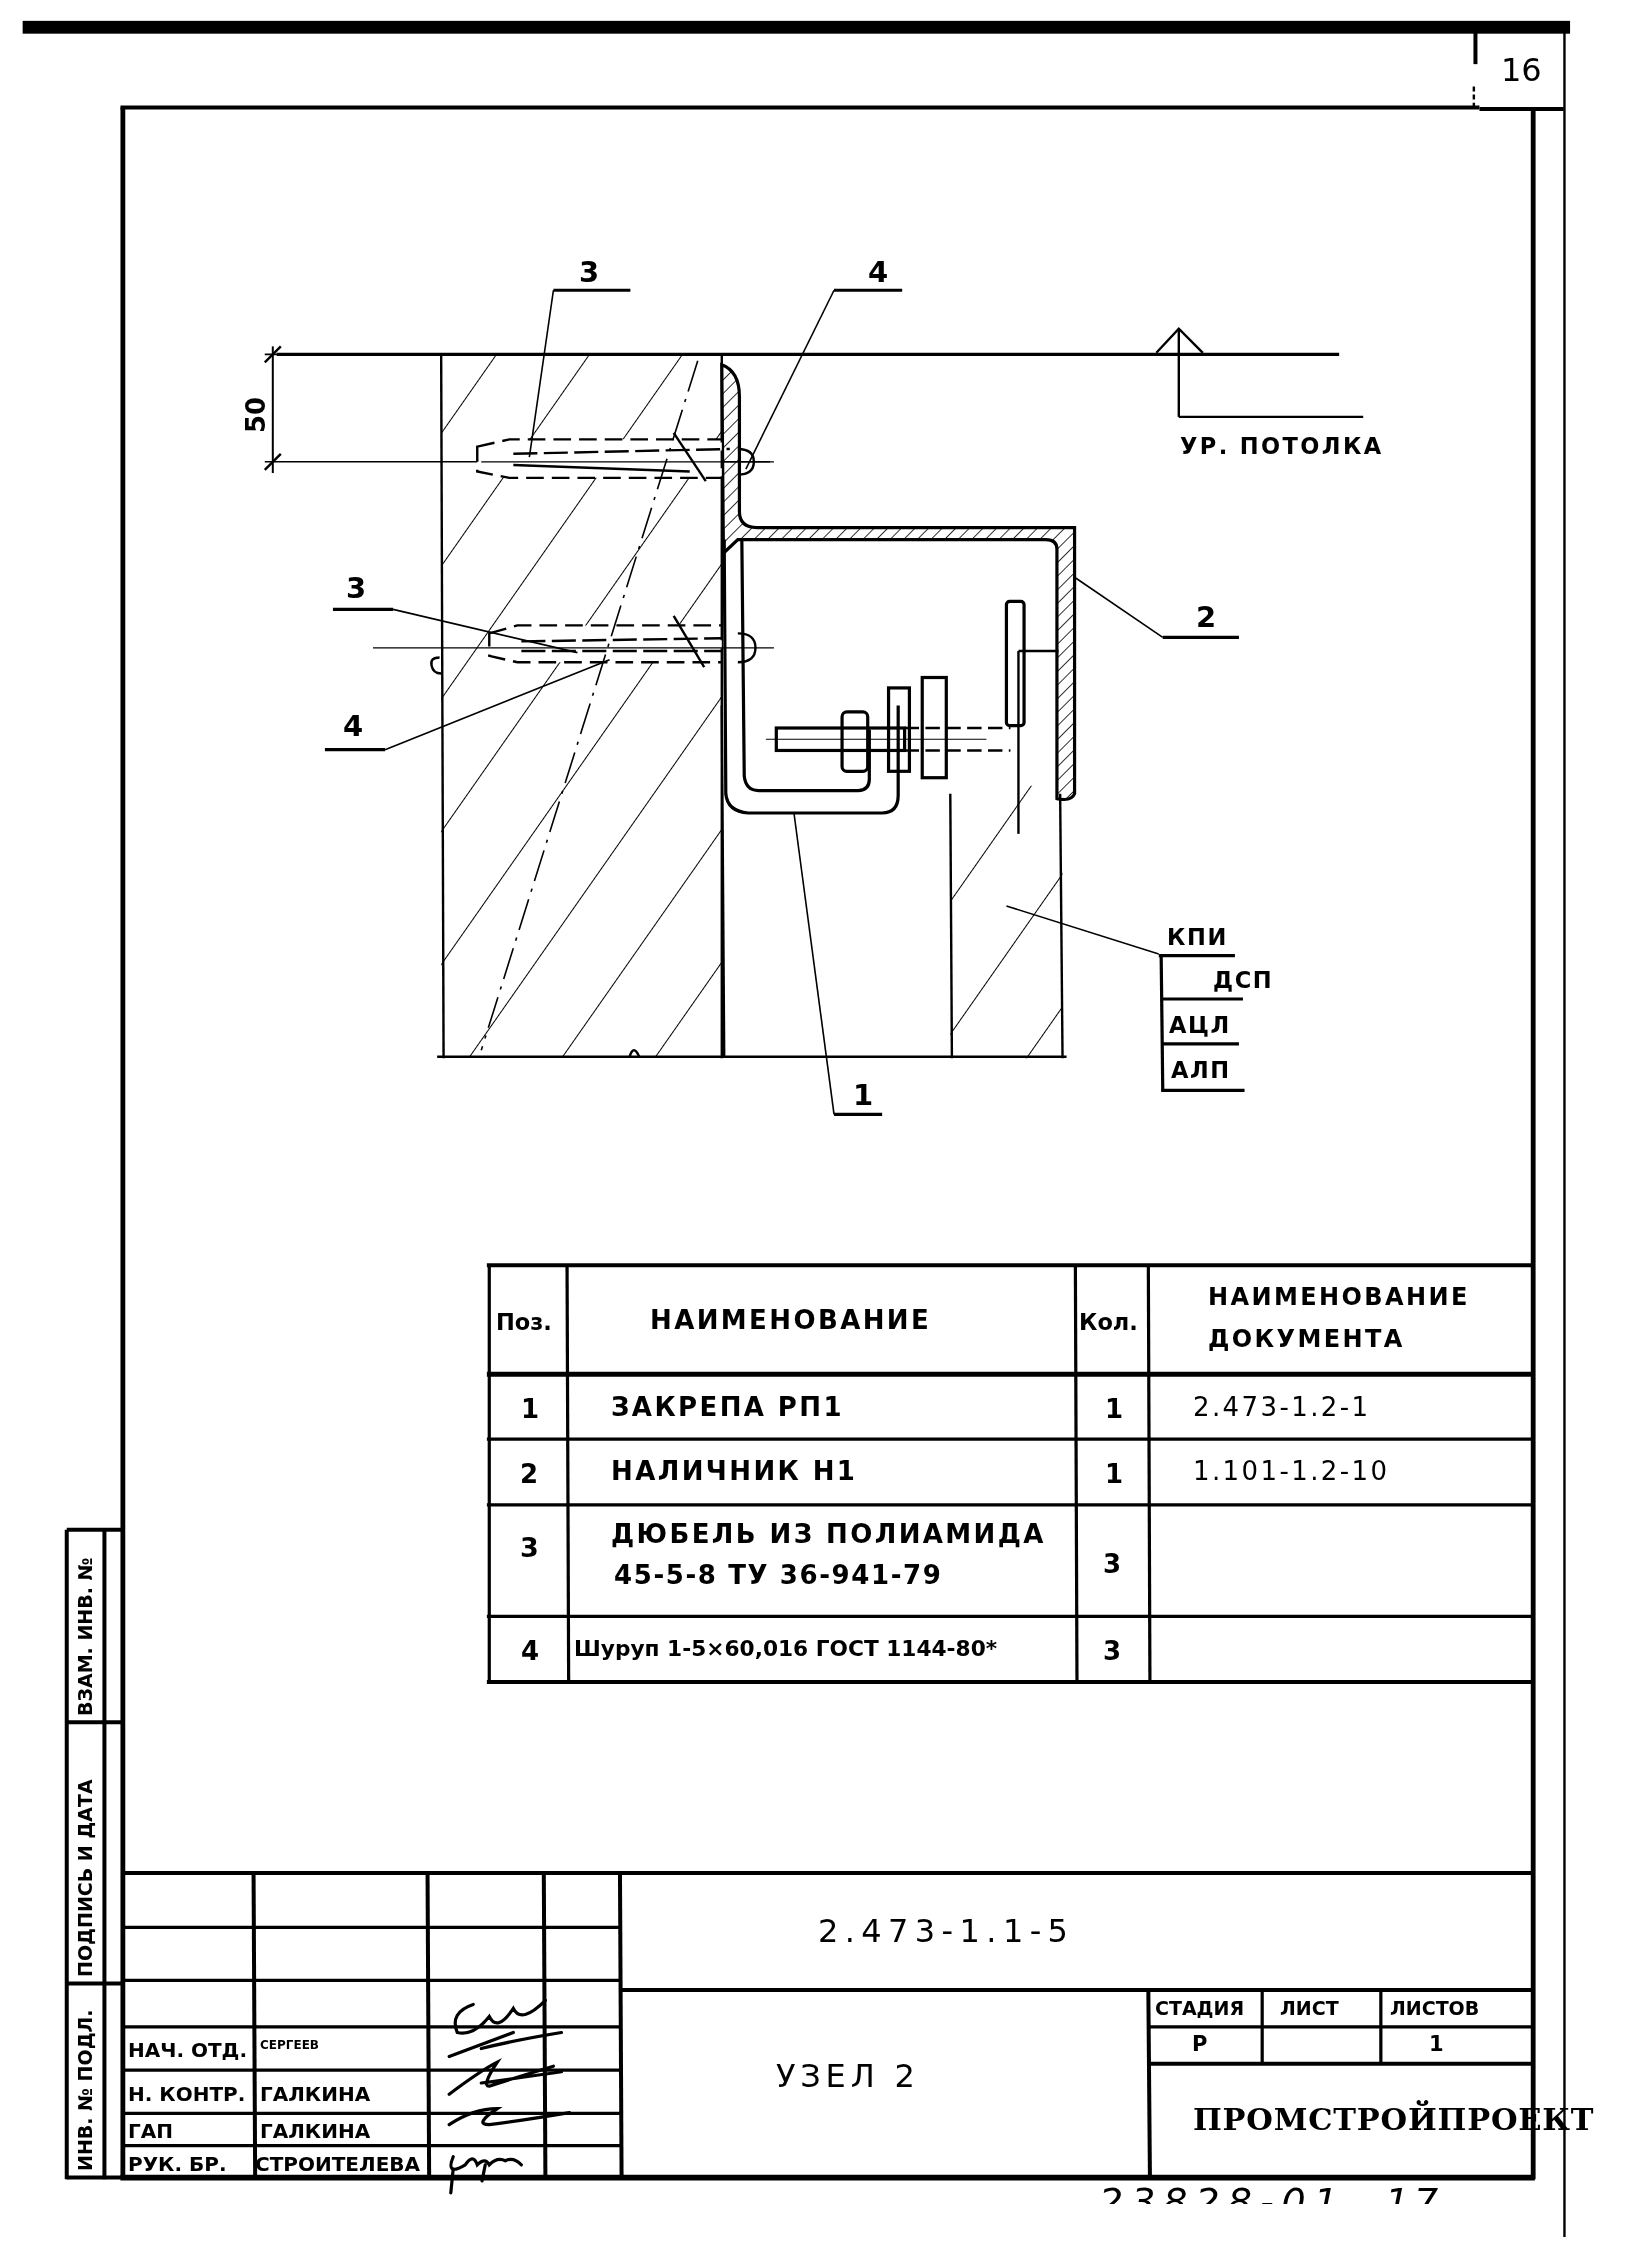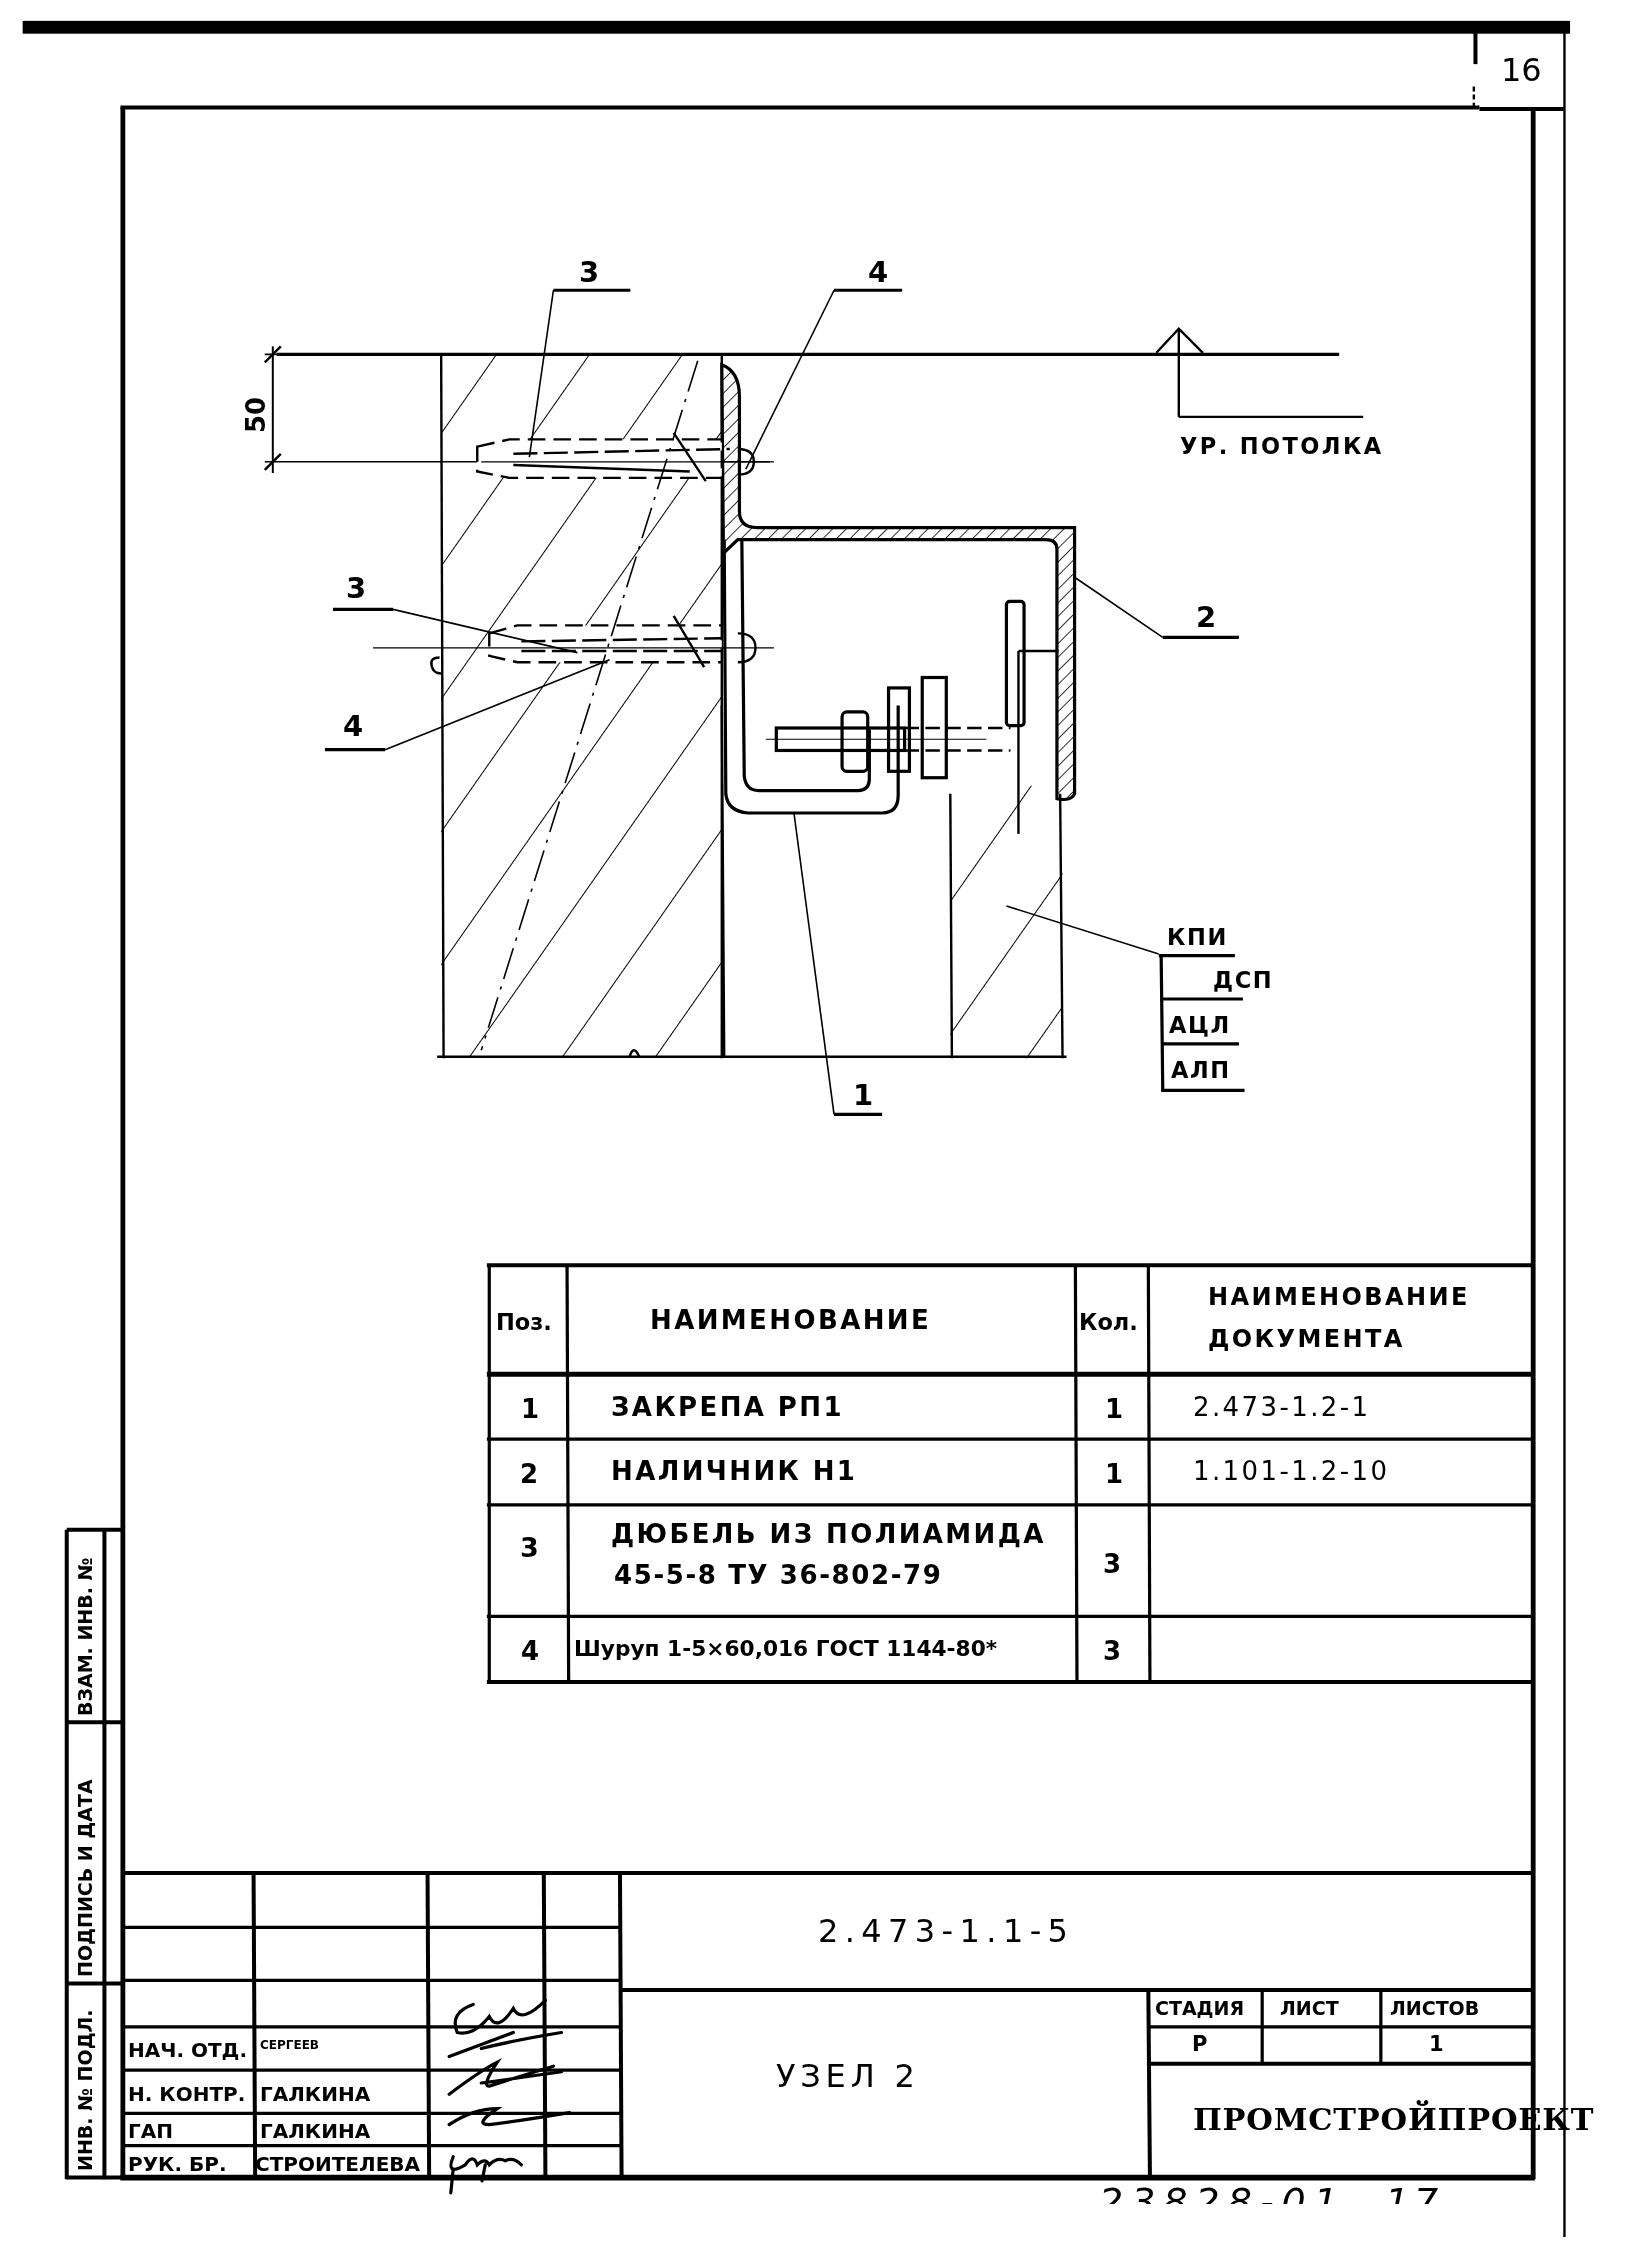--- a/index.html
+++ b/index.html
@@ -205,21 +205,21 @@
   </div>
   <div>
     <div class="abs" style="left:520px; top:1459px; font-size:26px; font-weight:bold;">2</div>
     <div class="abs" style="left:611px; top:1456px; font-size:26px; font-weight:bold; letter-spacing:2.4px;">НАЛИЧНИК Н1</div>
     <div class="abs" style="left:1105px; top:1459px; font-size:26px; font-weight:bold;">1</div>
     <div class="abs" style="left:1193px; top:1456px; font-size:26px; letter-spacing:2.4px;">1.101-1.2-10</div>
   </div>
   <div>
     <div class="abs" style="left:520px; top:1532px; font-size:27px; font-weight:bold;">3</div>
     <div class="abs" style="left:611px; top:1519px; font-size:26px; font-weight:bold; letter-spacing:2.4px;text-align:center;">ДЮБЕЛЬ ИЗ ПОЛИАМИДА</div>
-    <div class="abs" style="left:614px; top:1560px; font-size:26px; font-weight:bold; letter-spacing:1.6px;">45-5-8 ТУ 36-802-79</div>
+    <div class="abs" style="left:614px; top:1560px; font-size:26px; font-weight:bold; letter-spacing:1.6px;">45-5-8 ТУ 36-941-79</div>
     <div class="abs" style="left:1103px; top:1549px; font-size:26px; font-weight:bold;">3</div>
   </div>
   <div>
     <div class="abs" style="left:521px; top:1636px; font-size:26px; font-weight:bold;">4</div>
     <div class="abs" style="left:574px; top:1636px; font-size:21.7px; font-weight:bold;">Шуруп 1-5×60,016 ГОСТ 1144-80*</div>
     <div class="abs" style="left:1103px; top:1636px; font-size:26px; font-weight:bold;">3</div>
   </div>
 </div>
 
 <div class="side-label" style="left:74px; top:1716px; font-size:19px;">ВЗАМ. ИНВ. №</div>

